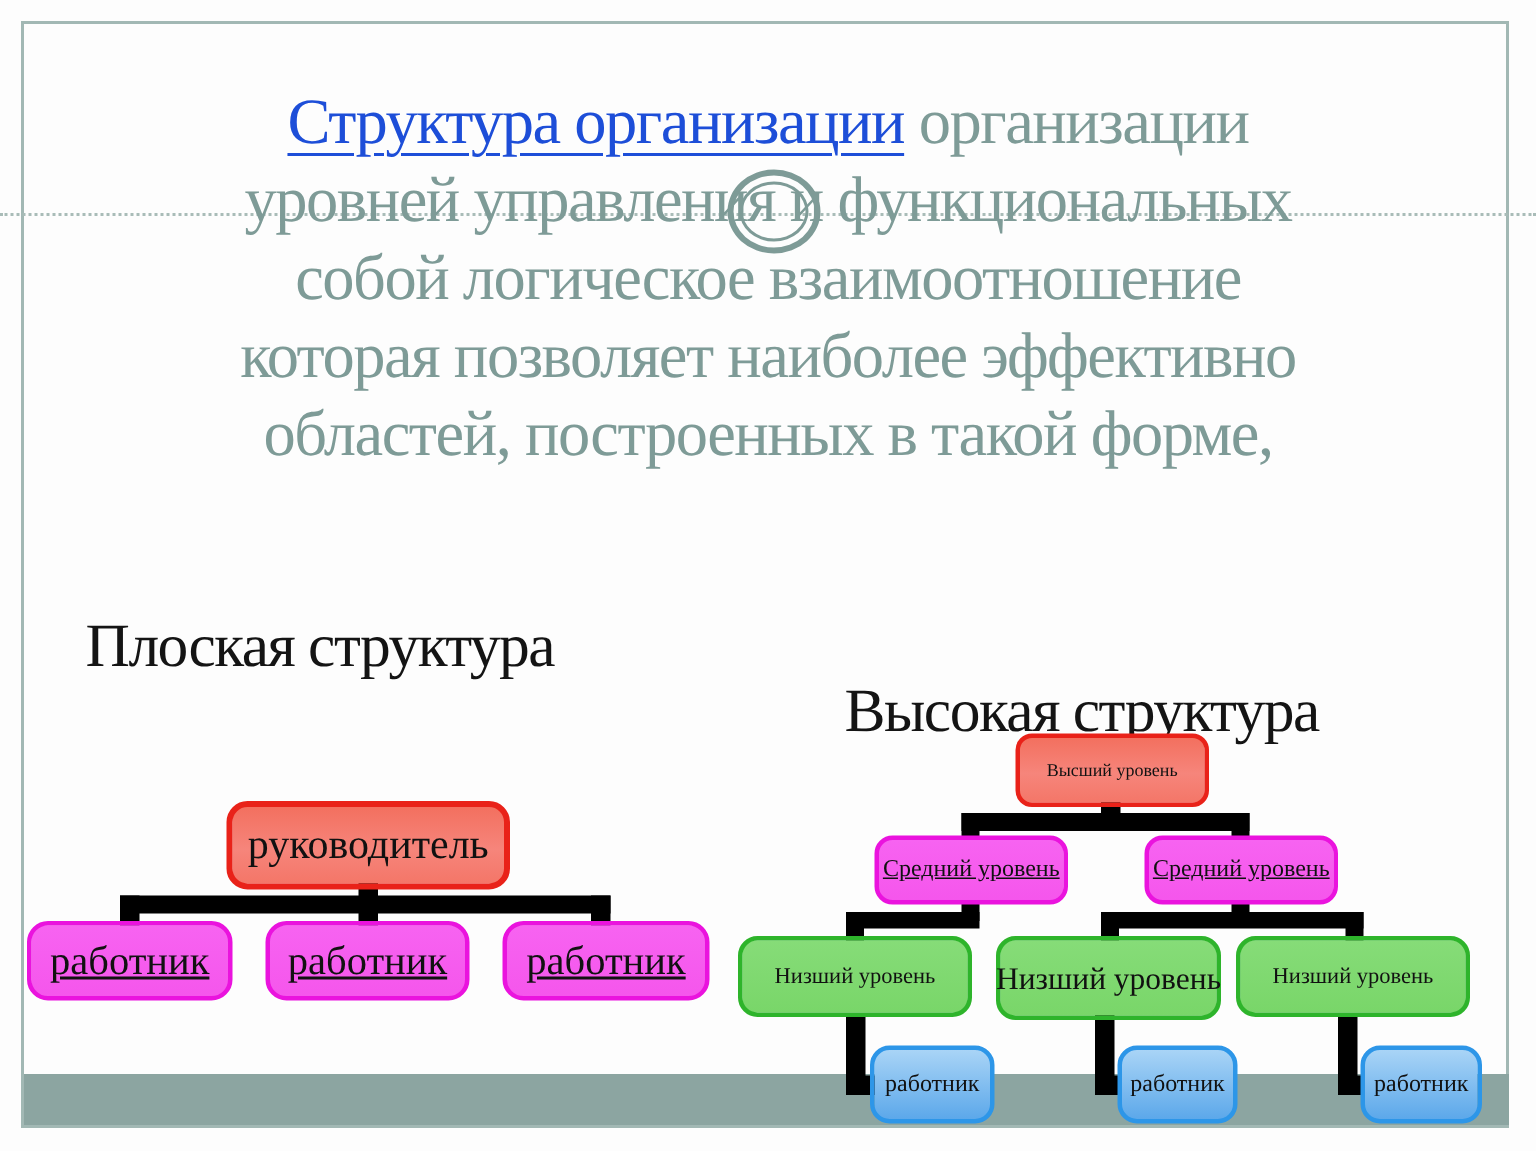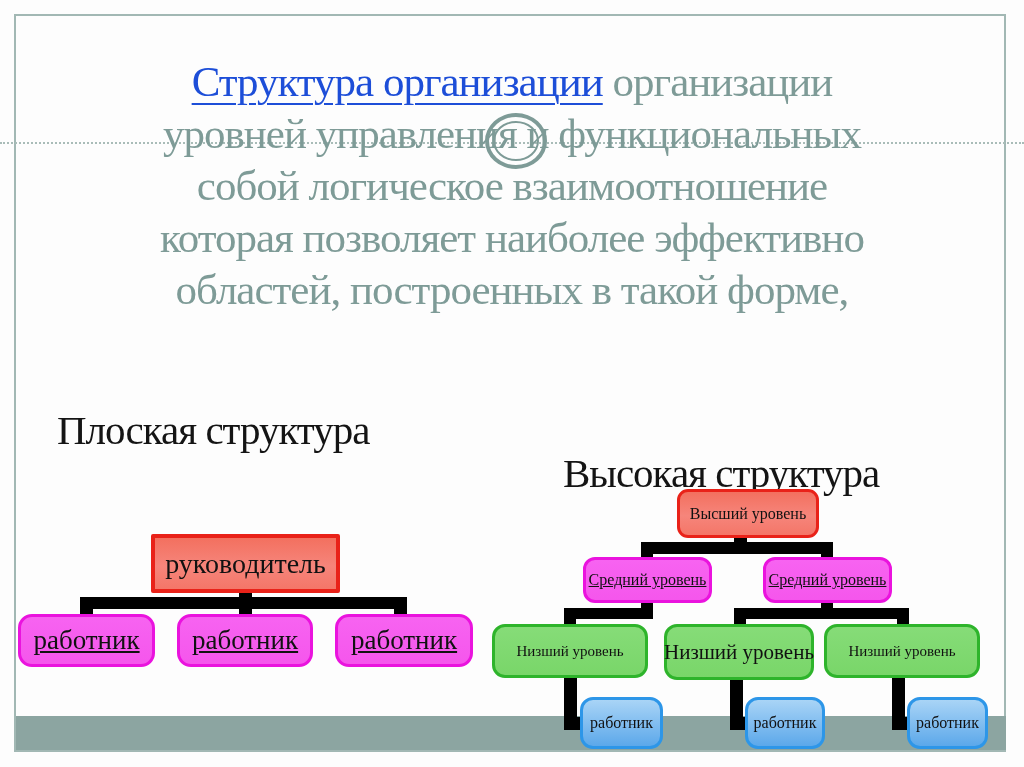--- a/index.html
+++ b/index.html
@@ -49,21 +49,21 @@
     letter-spacing:-1px;
   }
 
   
   .obox{
     box-sizing:border-box;display:flex;align-items:center;justify-content:center;
     color:#111;text-align:center;z-index:3;white-space:nowrap;
   }
   .box-red{
     background:linear-gradient(180deg,#f3705f,#f6857b 55%,#f47668);
-    border:4px solid #e92219;border-radius:2px;
+    border:4px solid #e92219;border-radius:14px;
   }
   .box-magenta{
     background:linear-gradient(180deg,#f763f1,#f556ec);
     border:3px solid #ea13de;border-radius:14px;text-decoration:underline;
   }
   .box-green{
     background:linear-gradient(180deg,#86dc78,#79d669);
     border:3px solid #2eb42b;border-radius:13px;text-align:right;
   }
   .box-blue{
@@ -115,21 +115,21 @@
 <div class="abs conn" style="left:734px;top:608px;width:12px;height:19px;"></div>
 <div class="abs conn" style="left:897px;top:608px;width:12px;height:19px;"></div>
 
 <div class="abs conn" style="left:564px;top:676px;width:13px;height:54px;"></div>
 <div class="abs conn" style="left:564px;top:717px;width:22px;height:13px;"></div>
 <div class="abs conn" style="left:730px;top:676px;width:13px;height:54px;"></div>
 <div class="abs conn" style="left:730px;top:717px;width:21px;height:13px;"></div>
 <div class="abs conn" style="left:892px;top:676px;width:13px;height:54px;"></div>
 <div class="abs conn" style="left:892px;top:717px;width:21px;height:13px;"></div>
 
-<div class="abs obox box-red" style="left:677px;top:489px;width:142px;height:49px;font-size:16px;border-width:3px;border-radius:11px;">Высший уровень</div>
+<div class="abs obox box-red" style="left:677px;top:489px;width:129px;height:49px;font-size:12px;border-width:3px;border-radius:11px;">Высший уровень</div>
 <div class="abs obox box-magenta" style="left:583px;top:557px;width:129px;height:46px;font-size:16px;border-radius:12px;">Средний уровень</div>
 <div class="abs obox box-magenta" style="left:763px;top:557px;width:129px;height:46px;font-size:16px;border-radius:12px;">Средний уровень</div>
 <div class="abs obox box-green" style="left:492px;top:624px;width:156px;height:54px;font-size:15px;">Низший уровень</div>
 <div class="abs obox box-green" style="left:664px;top:624px;width:150px;height:56px;font-size:21px;">Низший уровень</div>
 <div class="abs obox box-green" style="left:824px;top:624px;width:156px;height:54px;font-size:15px;">Низший уровень</div>
 <div class="abs obox box-blue" style="left:580px;top:697px;width:83px;height:52px;font-size:16px;">работник</div>
 <div class="abs obox box-blue" style="left:745px;top:697px;width:80px;height:52px;font-size:16px;">работник</div>
 <div class="abs obox box-blue" style="left:907px;top:697px;width:81px;height:52px;font-size:16px;">работник</div>
 
 </body></html>

